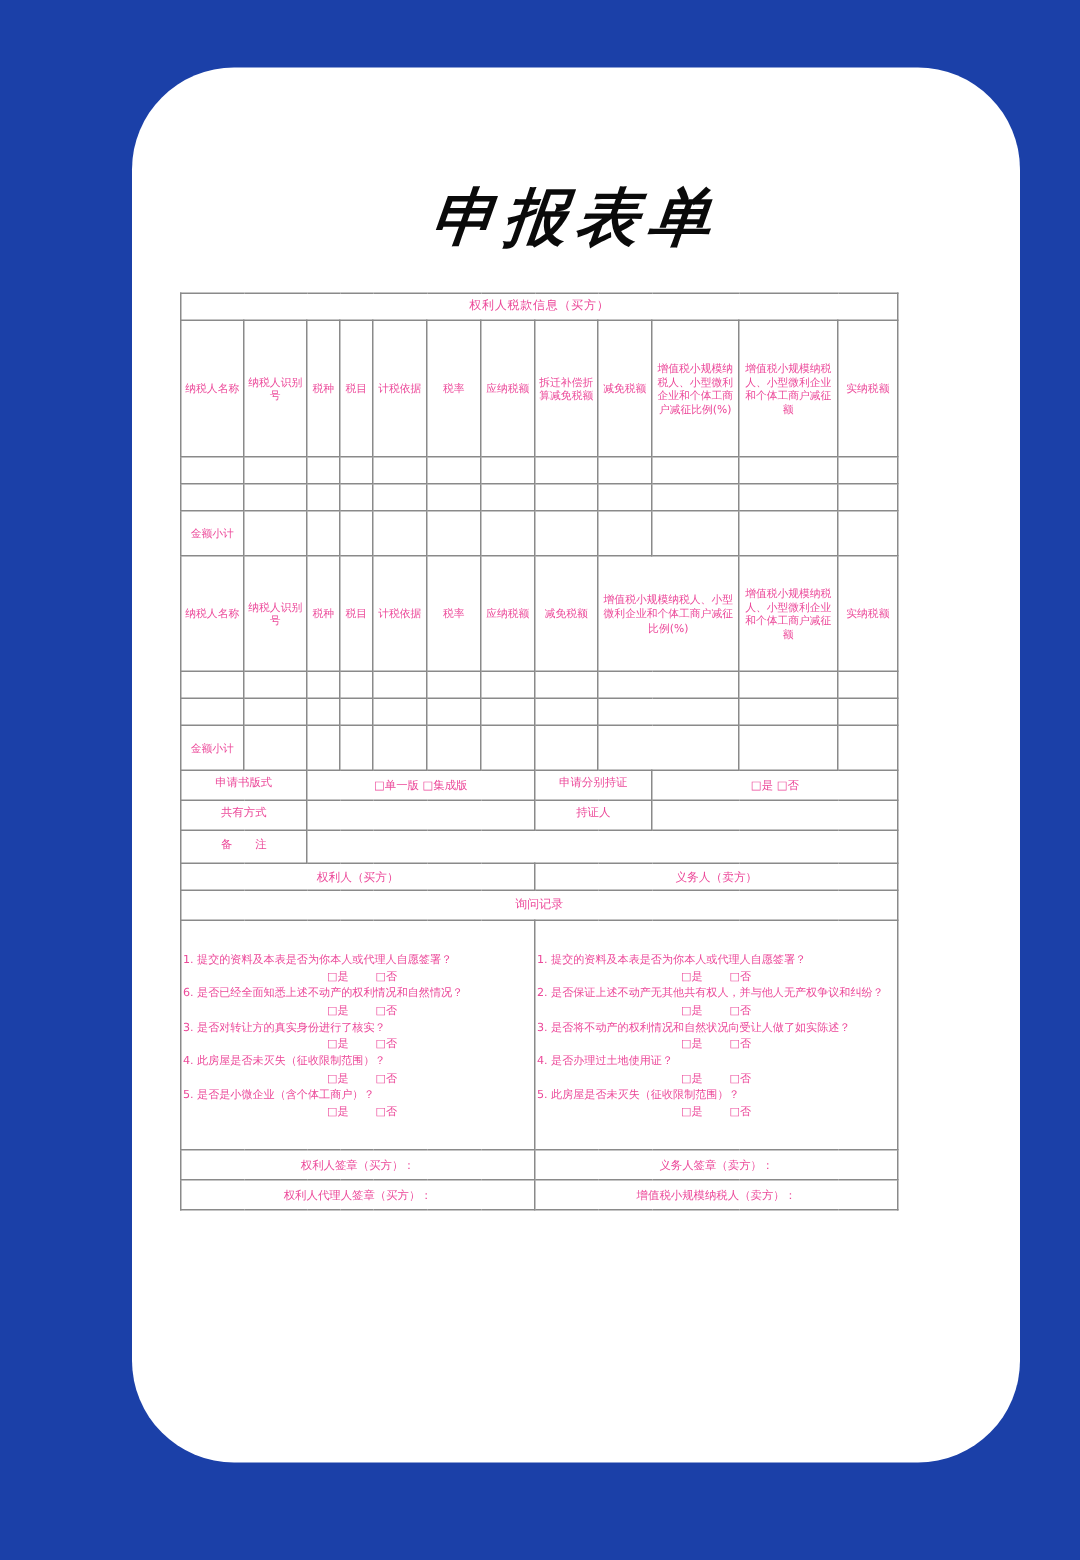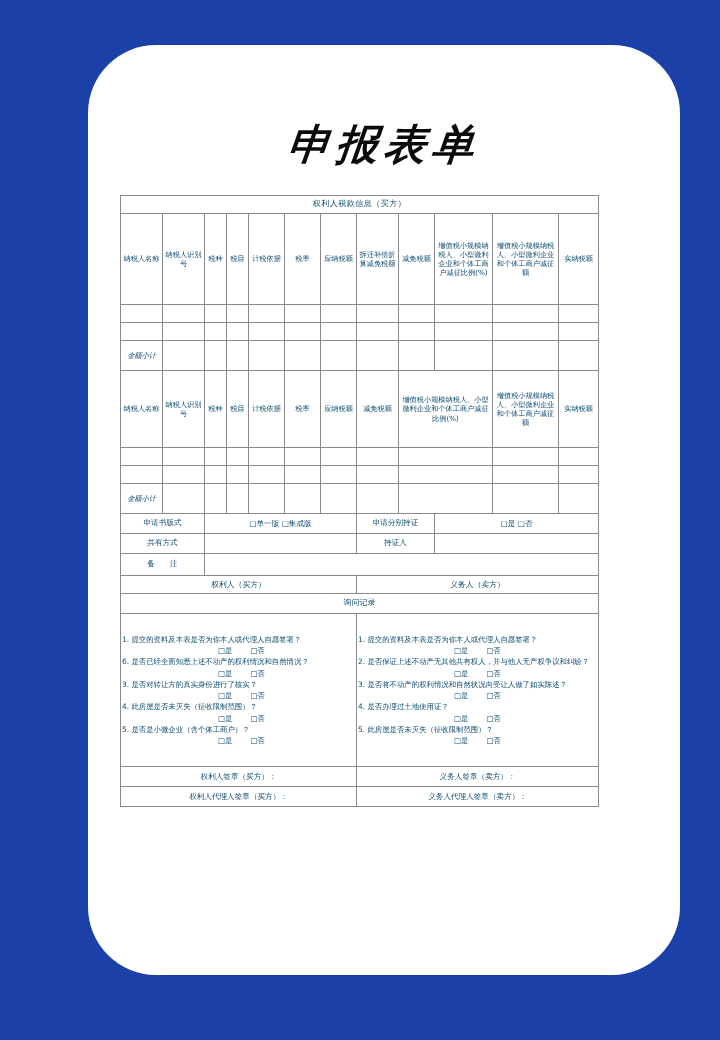--- a/index.html
+++ b/index.html
@@ -52,21 +52,21 @@
     position: absolute;
     left: 32px;   
     top: 150px;   
     width: 478px; 
   }
 
   table.form {
     border-collapse: collapse;
     width: 478px;
     table-layout: fixed;
-    color: #0c4a6e;
+    color: #ec4899;
   }
   table.form td, table.form th {
     border: 1px solid #8a8a8a;
     font-weight: normal;
     font-size: 7.2px;
     line-height: 1.28;
     padding: 1px 1px;
     vertical-align: middle;
     text-align: center;
     word-break: break-all;
@@ -76,21 +76,21 @@
     height: 15px;
     font-size: 8px !important;
     letter-spacing: .5px;
   }
   .colhead {
     height: 88px;
     font-size: 7.2px !important;
   }
   .colhead.short { height: 74px; }
   .blankrow td { height: 15px; }
-  .subtotal td { height: 27px; font-style: italic; }
+  .subtotal td { height: 27px; }
 
   .lbl {
     font-size: 7.6px !important;
     font-family: Liberation Mono, monospace;
   }
   .midrow td { height: 17px; font-size: 7.6px !important; }
   .notes td { height: 19px; font-size: 7.6px !important; }
 
   .inq-title { height: 17px; font-size: 8px !important; }
   .party-head { height: 15px; font-size: 7.8px !important; }
@@ -324,21 +324,21 @@
               <div class="optline"><span>□是</span><span class="sp"></span><span>□否</span></div>
             </td>
           </tr>
 
           <tr class="sig">
             <td colspan="7">权利人签章（买方）：</td>
             <td colspan="5">义务人签章（卖方）：</td>
           </tr>
           <tr class="sig">
             <td colspan="7">权利人代理人签章（买方）：</td>
-            <td colspan="5">义务人代理人签章（卖方）：</td>
+            <td colspan="5">增值税小规模纳税人（卖方）：</td>
           </tr>
 
         </tbody>
       </table>
     </div>
 
   </div>
 </div>
 
 </body></html>

